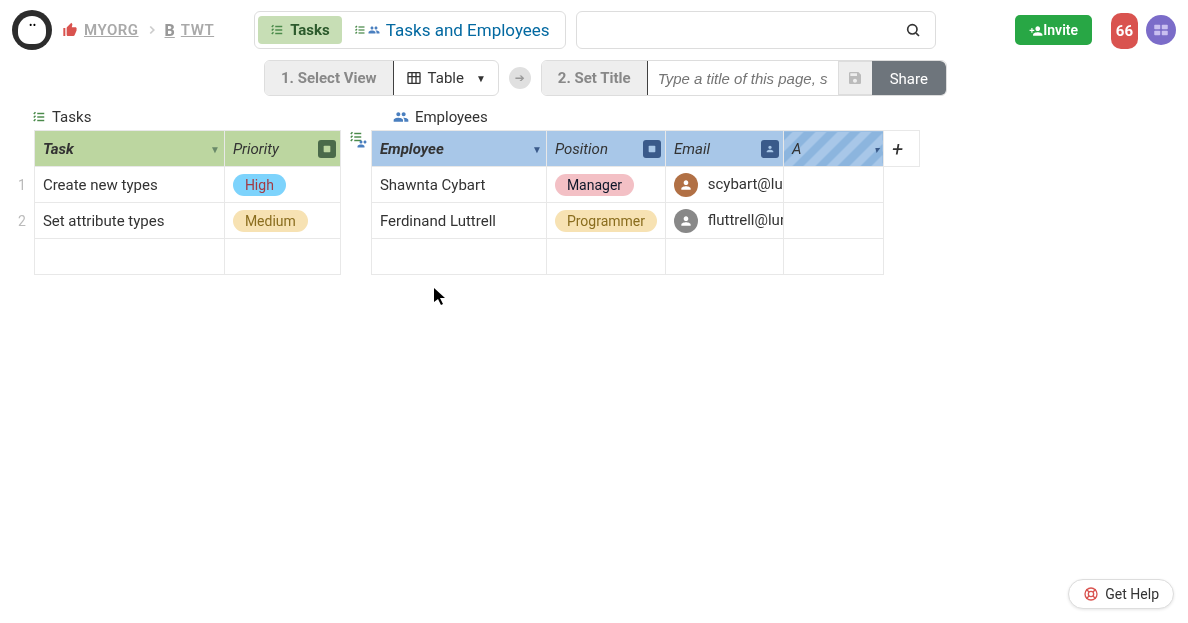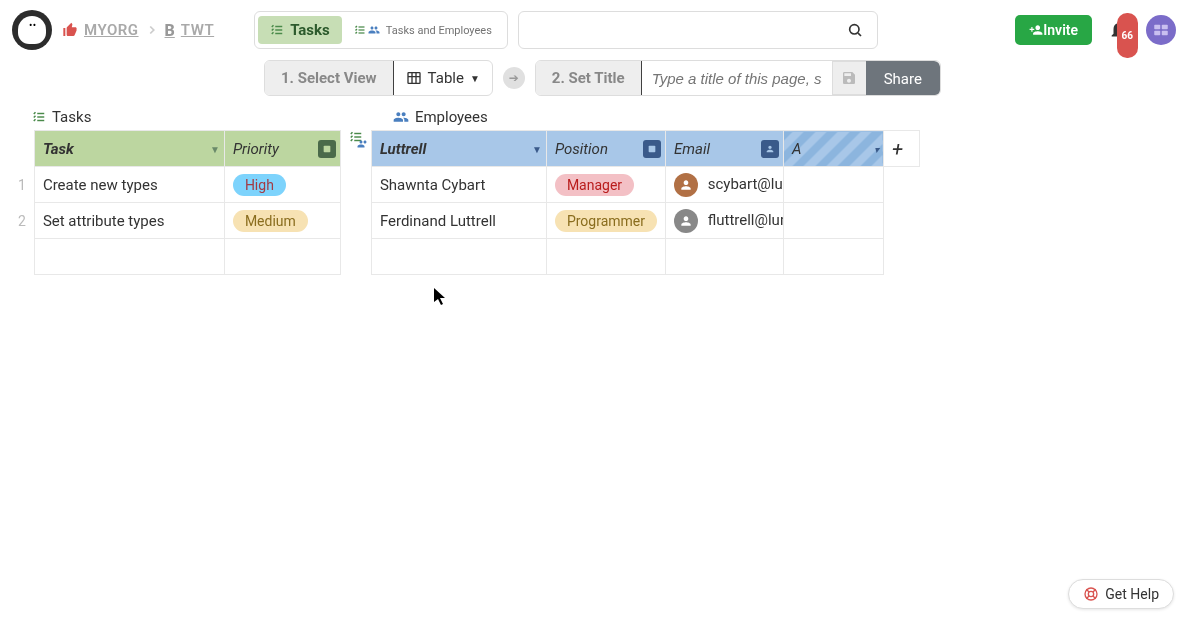--- a/index.html
+++ b/index.html
@@ -83,23 +83,23 @@
     background: #c7deb5;
     color: #2c5a2c;
     border-radius: 4px;
     padding: 5px 12px;
     font-weight: 700;
     font-size: 15px;
   }
   .list-icon { color: #4a8a4a; }
   .pill-te {
     display: flex; align-items: center; gap: 6px;
-    color: #737373;
+    color: #0369a1;
     padding: 5px 12px;
-    font-size: 11px;
+    font-size: 17px;
     flex: 1;
   }
   .users-icon { color: #4a7fbf; }
   .search-box {
     border: 1px solid #ddd;
     border-radius: 6px;
     height: 38px;
     width: 360px;
     display: flex;
     align-items: center;
@@ -112,33 +112,33 @@
     align-items: center;
     gap: 16px;
     margin-left: auto;
   }
   .invite-btn {
     background: #28a745;
     color: #fff;
     border-radius: 5px;
     padding: 7px 14px;
     font-weight: 600;
-    display: flex; align-items: center; 
+    display: flex; align-items: flex-end; 
     font-size: 14px;
   }
   .bell-wrap { position: relative; }
   .bell { font-size: 22px; color: #333; }
   .bell-badge {
     position: absolute;
     top: -6px; right: -8px;
     background: #d9534f;
     color: #fff;
     border-radius: 10px;
-    font-size: 10px;
-    padding: 17px 5px;
+    font-size: 15px;
+    padding: 9px 5px;
     font-weight: 700;
   }
   .acct-avatar {
     width: 30px; height: 30px;
     border-radius: 50%;
     background: #7b6cc9;
     display: flex; align-items: center; justify-content: center;
     color: #c9bff0;
   }
   .step-row {
@@ -160,21 +160,21 @@
     display: flex; align-items: center;
     font-weight: 700;
     font-size: 15px;
     border-right: 1px solid #404040;
   }
   .step-content {
     display: flex; align-items: center;
     padding: 0 12px;
     gap: 6px;
   }
-  .table-dd { color: #333; font-size: 15px; display: flex; align-items: center; gap: 6px; }
+  .table-dd { color: #333; font-size: 15px; display: flex; align-items: center; gap: 12px; }
   .arrow-circle {
     width: 22px; height: 22px; border-radius: 50%;
     background: #e0e0e0; color: #999;
     display: flex; align-items: center; justify-content: center;
     font-size: 12px;
   }
   .title-input {
     border: none;
     width: 190px;
     height: 34px;
@@ -252,21 +252,21 @@
     font-size: 14px;
   }
   .badge {
     border-radius: 14px;
     padding: 3px 12px;
     font-size: 14px;
     display: inline-block;
   }
   .badge.high { background: #7dd3fc; color: #a33b44; }
   .badge.medium { background: #f7e2b3; color: #8a6d1e; }
-  .badge.manager { background: #f3c0c5; color: #b91c1c; }
+  .badge.manager { background: #f3c0c5; color: #0f172a; }
   .badge.programmer { background: #f7e2b3; color: #8a6d1e; }
   .col-dd {
     position: absolute;
     right: 4px;
     top: 50%;
     transform: translateY(-50%);
     color: #6a8a6a;
     font-size: 10px;
   }
   .col-icon {
@@ -549,21 +549,21 @@
         <svg width="16" height="16" viewBox="0 0 24 24" fill="currentColor">
             <path d="M16 11c1.66 0 3-1.34 3-3s-1.34-3-3-3-3 1.34-3 3 1.34 3 3 3zm-8 0c1.66 0 3-1.34 3-3S9.66 5 8 5 5 6.34 5 8s1.34 3 3 3zm0 2c-2.33 0-7 1.17-7 3.5V19h14v-2.5c0-2.33-4.67-3.5-7-3.5zm8 0c-.29 0-.62.02-.97.05 1.16.84 1.97 1.97 1.97 3.45V19h6v-2.5c0-2.33-4.67-3.5-7-3.5z"></path>
           </svg>
       </span>
       <span>Employees</span>
     </div>
     <table class="grid employees-table">
       <tbody>
           <tr>
         <th class="first" style="width:175px">
-          <span>Luttrell</span>
+          <span>Employee</span>
           <span class="col-dd" style="color:#3a5a8a">▼</span>
         </th>
         <th style="width:100px">
           <span>Position</span>
           <span class="col-icon blue">
             <svg width="10" height="10" viewBox="0 0 24 24" fill="currentColor">
                   <rect x="4" y="4" width="16" height="16" rx="2"></rect>
                 </svg>
           </span>
         </th>

